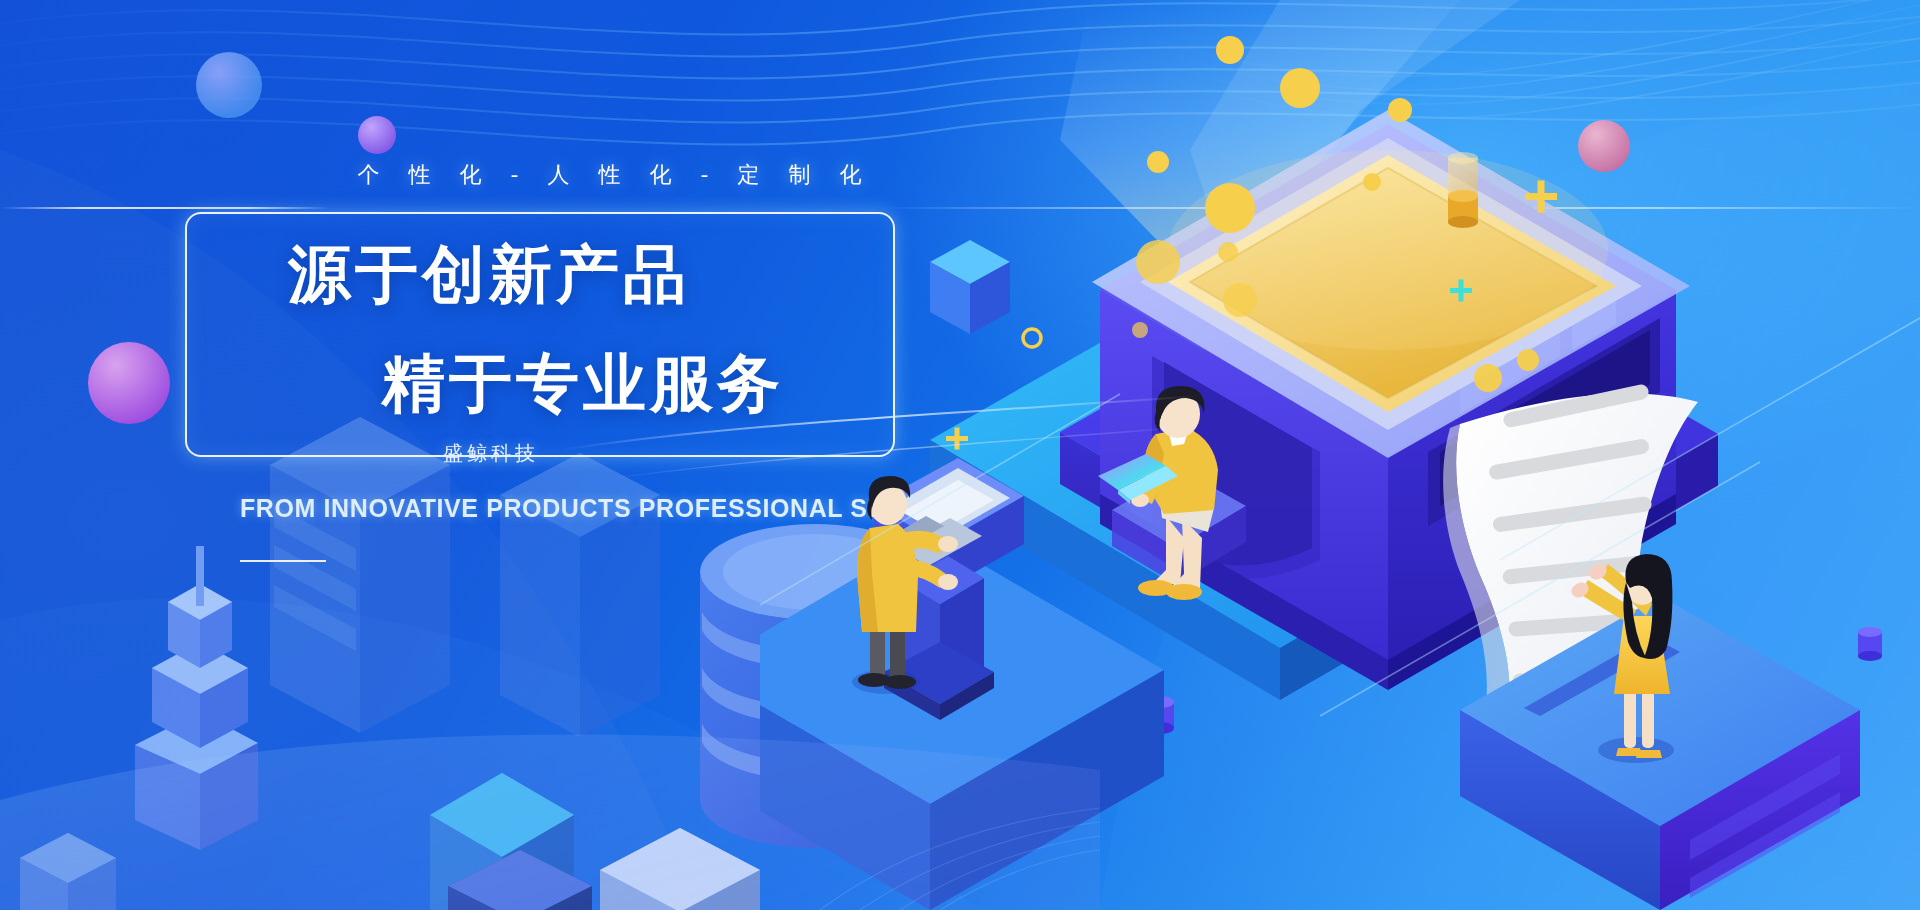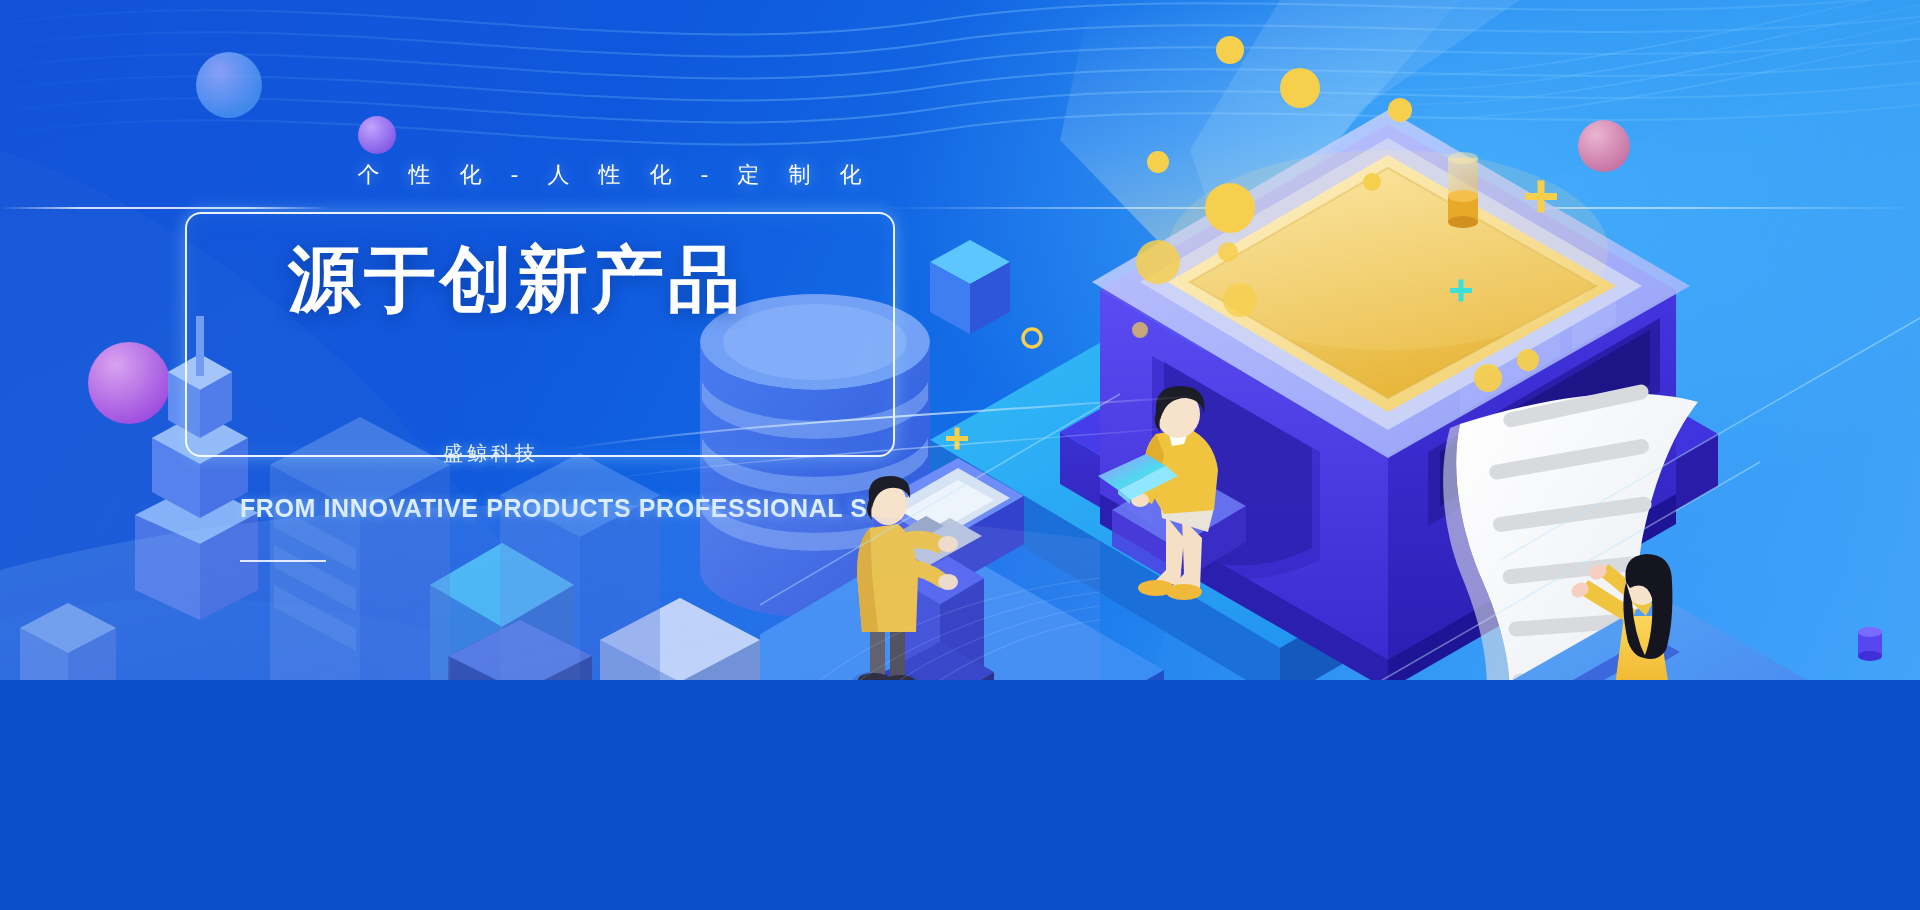--- a/index.html
+++ b/index.html
@@ -1,18 +1,18 @@
 <!DOCTYPE html>
 <html><head>
 <meta charset="utf-8">
 <style>
   html,body{margin:0;padding:0;background:#0a4ec9;}
   *{box-sizing:border-box;}
   #stage{
-    position:relative;width:1920px;height:680px;overflow:hidden;
+    position:relative;width:1920px;height:910px;overflow:hidden;
     font-family:"Liberation Sans","DejaVu Sans",sans-serif;
     background:
       radial-gradient(ellipse 900px 600px at 1450px 180px, rgba(80,185,255,.75), rgba(80,185,255,0) 62%),
       radial-gradient(ellipse 1000px 720px at 1700px 620px, rgba(56,150,250,.55), rgba(56,150,250,0) 65%),
       radial-gradient(ellipse 700px 560px at 120px 520px, rgba(28,90,215,.55), rgba(28,90,215,0) 70%),
       linear-gradient(118deg,#1352d8 0%,#0f58dd 30%,#1470e8 55%,#2f9af4 80%,#45a8f6 100%);
   }
 
   
   .waves{position:absolute;inset:0;pointer-events:none;opacity:.55;}
@@ -33,21 +33,21 @@
     border:2px solid rgba(255,255,255,.92);border-radius:16px;
     box-shadow:0 0 18px rgba(150,215,255,.45), inset 0 0 22px rgba(120,200,255,.12);
   }
 
   .hline{position:absolute;height:2px;
     background:linear-gradient(90deg,rgba(255,255,255,0),rgba(255,255,255,.95) 25%,rgba(255,255,255,.95) 75%,rgba(255,255,255,0));}
 
   .headline{
     position:absolute;color:#fff;font-weight:bold;
     font-family:"DejaVu Sans","Liberation Sans",sans-serif;
-    font-size:72px;letter-spacing:4px;line-height:1;
+    font-size:63px;letter-spacing:4px;line-height:1;
     text-shadow:0 3px 16px rgba(4,40,120,.45);
   }
   .h1a{left:288px;top:243px;}
   .h1b{left:382px;top:352px;}
 
   .company{
     position:absolute;left:443px;top:440px;color:#eaf4ff;
     font-size:20px;letter-spacing:4px;
     font-family:"DejaVu Sans","Liberation Sans",sans-serif;
     text-shadow:0 0 12px rgba(170,220,255,.55);
@@ -224,20 +224,21 @@
   </svg>
 
   <div class="tagline">个 性 化 - 人 性 化 - 定 制 化</div>
 
   <div class="hline" style="left:0px;top:207px;width:330px;opacity:.85;"></div>
   <div class="hline" style="left:880px;top:207px;width:1040px;opacity:.55;"></div>
 
   <div class="frame"></div>
 
   <div class="headline h1a">源于创新产品</div>
+  <div class="headline h1b">精于专业服务</div>
 
   <div class="accent-bar" style="left:240px;top:560px;width:86px;"></div>
   <div class="company">盛鲸科技</div>
   <div class="engline">FROM INNOVATIVE PRODUCTS PROFESSIONAL SERVICE</div>
 
   <svg class="illus" viewBox="0 0 1160 910">
     <defs>
       <linearGradient id="gGold" x1="0" y1="0" x2="0.4" y2="1">
         <stop offset="0%" stop-color="#fbe9a8"></stop>
           <stop offset="100%" stop-color="#e8b73c"></stop>

